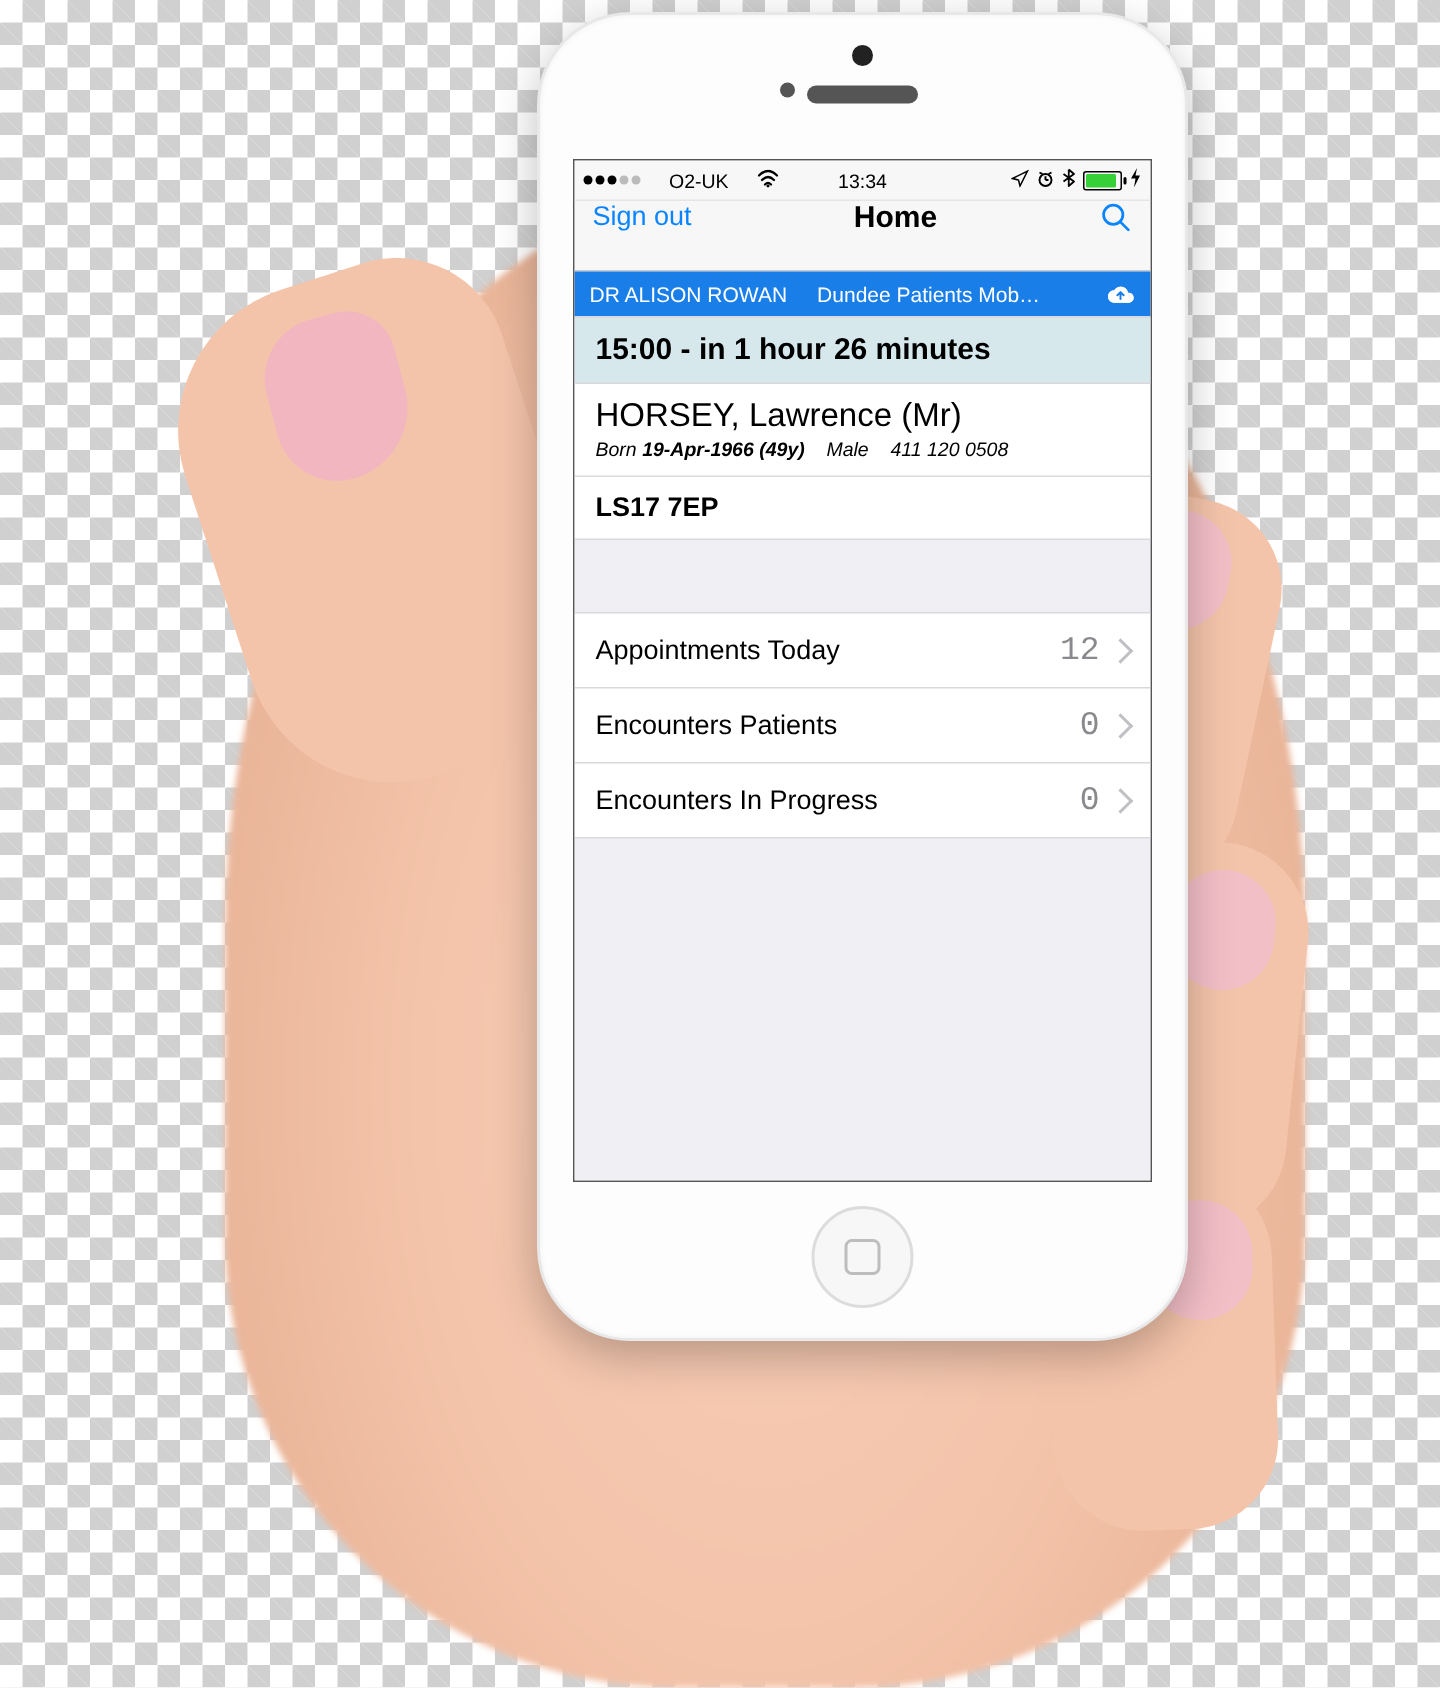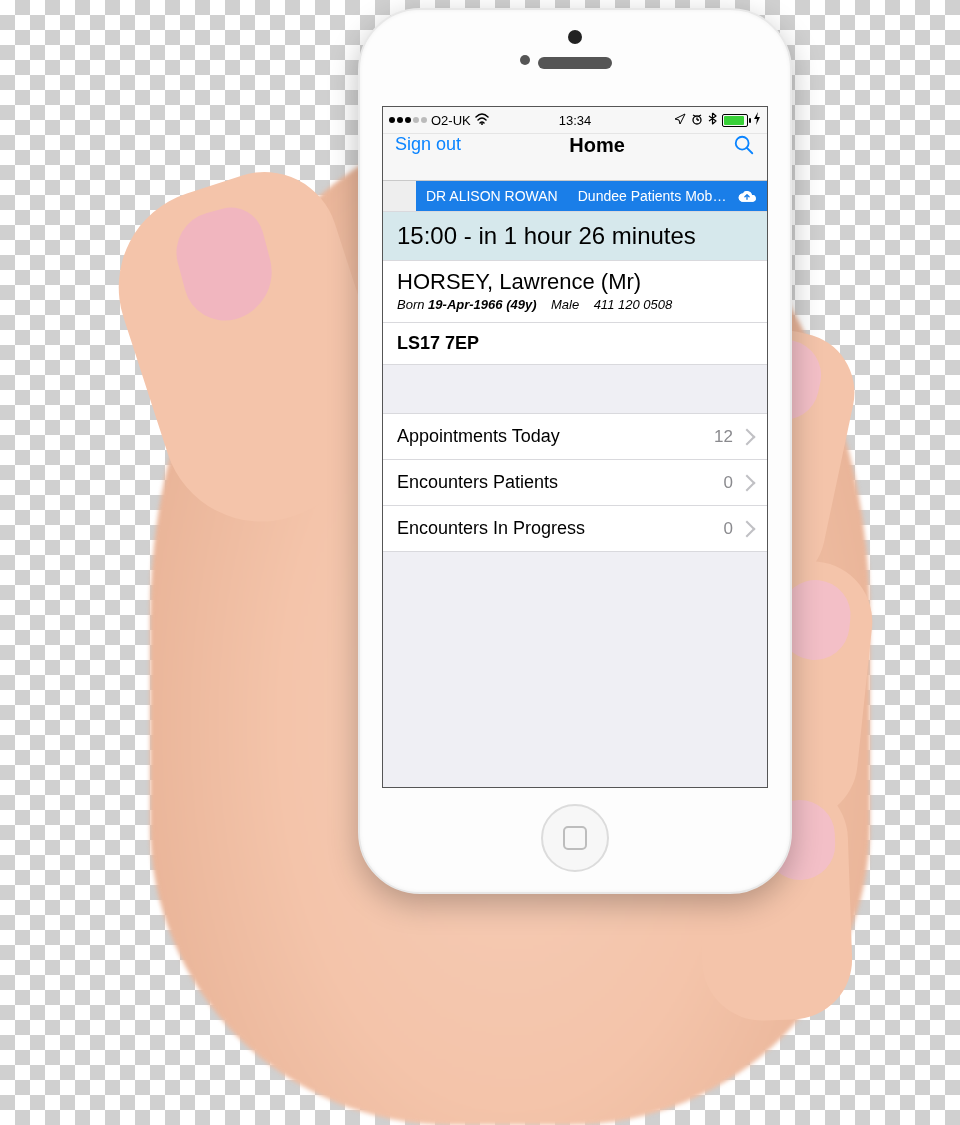--- a/index.html
+++ b/index.html
@@ -155,21 +155,21 @@
 .status-bar {
   height: 26px;
   background: #f7f7f7;
   display: flex;
   align-items: center;
   font-size: 13px;
   color: #000;
   padding: 0 6px;
   border-bottom: 1px solid #e5e5e5;
 }
-.status-left { display: flex; align-items: center; gap: 4px; flex: 1; }
+.status-left { display: flex; align-items: center; gap: 19px; flex: 1; }
 .dots { display: flex; gap: 2px; align-items: center; }
 .dot { width: 6px; height: 6px; border-radius: 50%; background: #000; }
 .dot.faded { background: #bbb; }
 .status-center { flex: 0 0 auto; font-weight: 500; }
 .status-right { flex: 1; display: flex; justify-content: flex-end; align-items: center; gap: 5px; }
 .battery {
   width: 24px; height: 11px;
   border: 1px solid #000;
   border-radius: 2px;
   position: relative;
@@ -213,43 +213,43 @@
 
 .identity-bar {
   height: 30px;
   background: #1a7ee8;
   color: #fff;
   display: flex;
   align-items: center;
   padding: 0 10px;
   font-size: 14px;
   white-space: nowrap;
-  margin-left: 33px;
 }
 .identity-bar .doctor { font-weight: 500; }
 .identity-bar .practice { margin-left: 20px; overflow: hidden; flex: 1; text-overflow: ellipsis; }
 .identity-bar .cloud { margin-left: 6px; display: flex; align-items: center; }
 
 
 .content { flex: 1; background: #efeff4; overflow: hidden; }
 
 .section-header {
   padding: 22px 14px 6px 14px;
   font-size: 13px;
   letter-spacing: 0.5px;
   color: #8a8a8e;
 }
 
 .appt-card { background: #fff; border-top: 1px solid #d9d9dd; border-bottom: 1px solid #d9d9dd; }
 .appt-time {
   background: #d6e8ec;
   padding: 10px 14px;
-  font-size: 24px;
+  font-size: 20px;
   color: #000;
   border-bottom: 1px solid #d9d9dd;
+  font-weight: bold;
 }
 .appt-name-row {
   padding: 8px 14px 2px 14px;
   font-size: 22px;
   font-weight: 400;
   color: #000;
 }
 .appt-meta-row {
   padding: 0 14px 10px 14px;
   font-size: 13px;
@@ -275,21 +275,21 @@
 }
 .list-row {
   display: flex;
   align-items: center;
   padding: 12px 14px;
   font-size: 18px;
   color: #000;
 }
 .list-row + .list-row { border-top: 1px solid #d9d9dd; }
 .list-row .label { flex: 1; }
-.list-row .count { color: #8a8a8e; margin-right: 8px; font-size: 17px; }
+.list-row .count { color: #8a8a8e; margin-right: 8px; font-size: 22px; font-family: Liberation Mono, monospace; }
 .chevron {
   width: 10px; height: 10px;
   border-top: 2px solid #c0c0c4;
   border-right: 2px solid #c0c0c4;
   transform: rotate(45deg);
 }
 </style>
 </head>
 <body>
 

